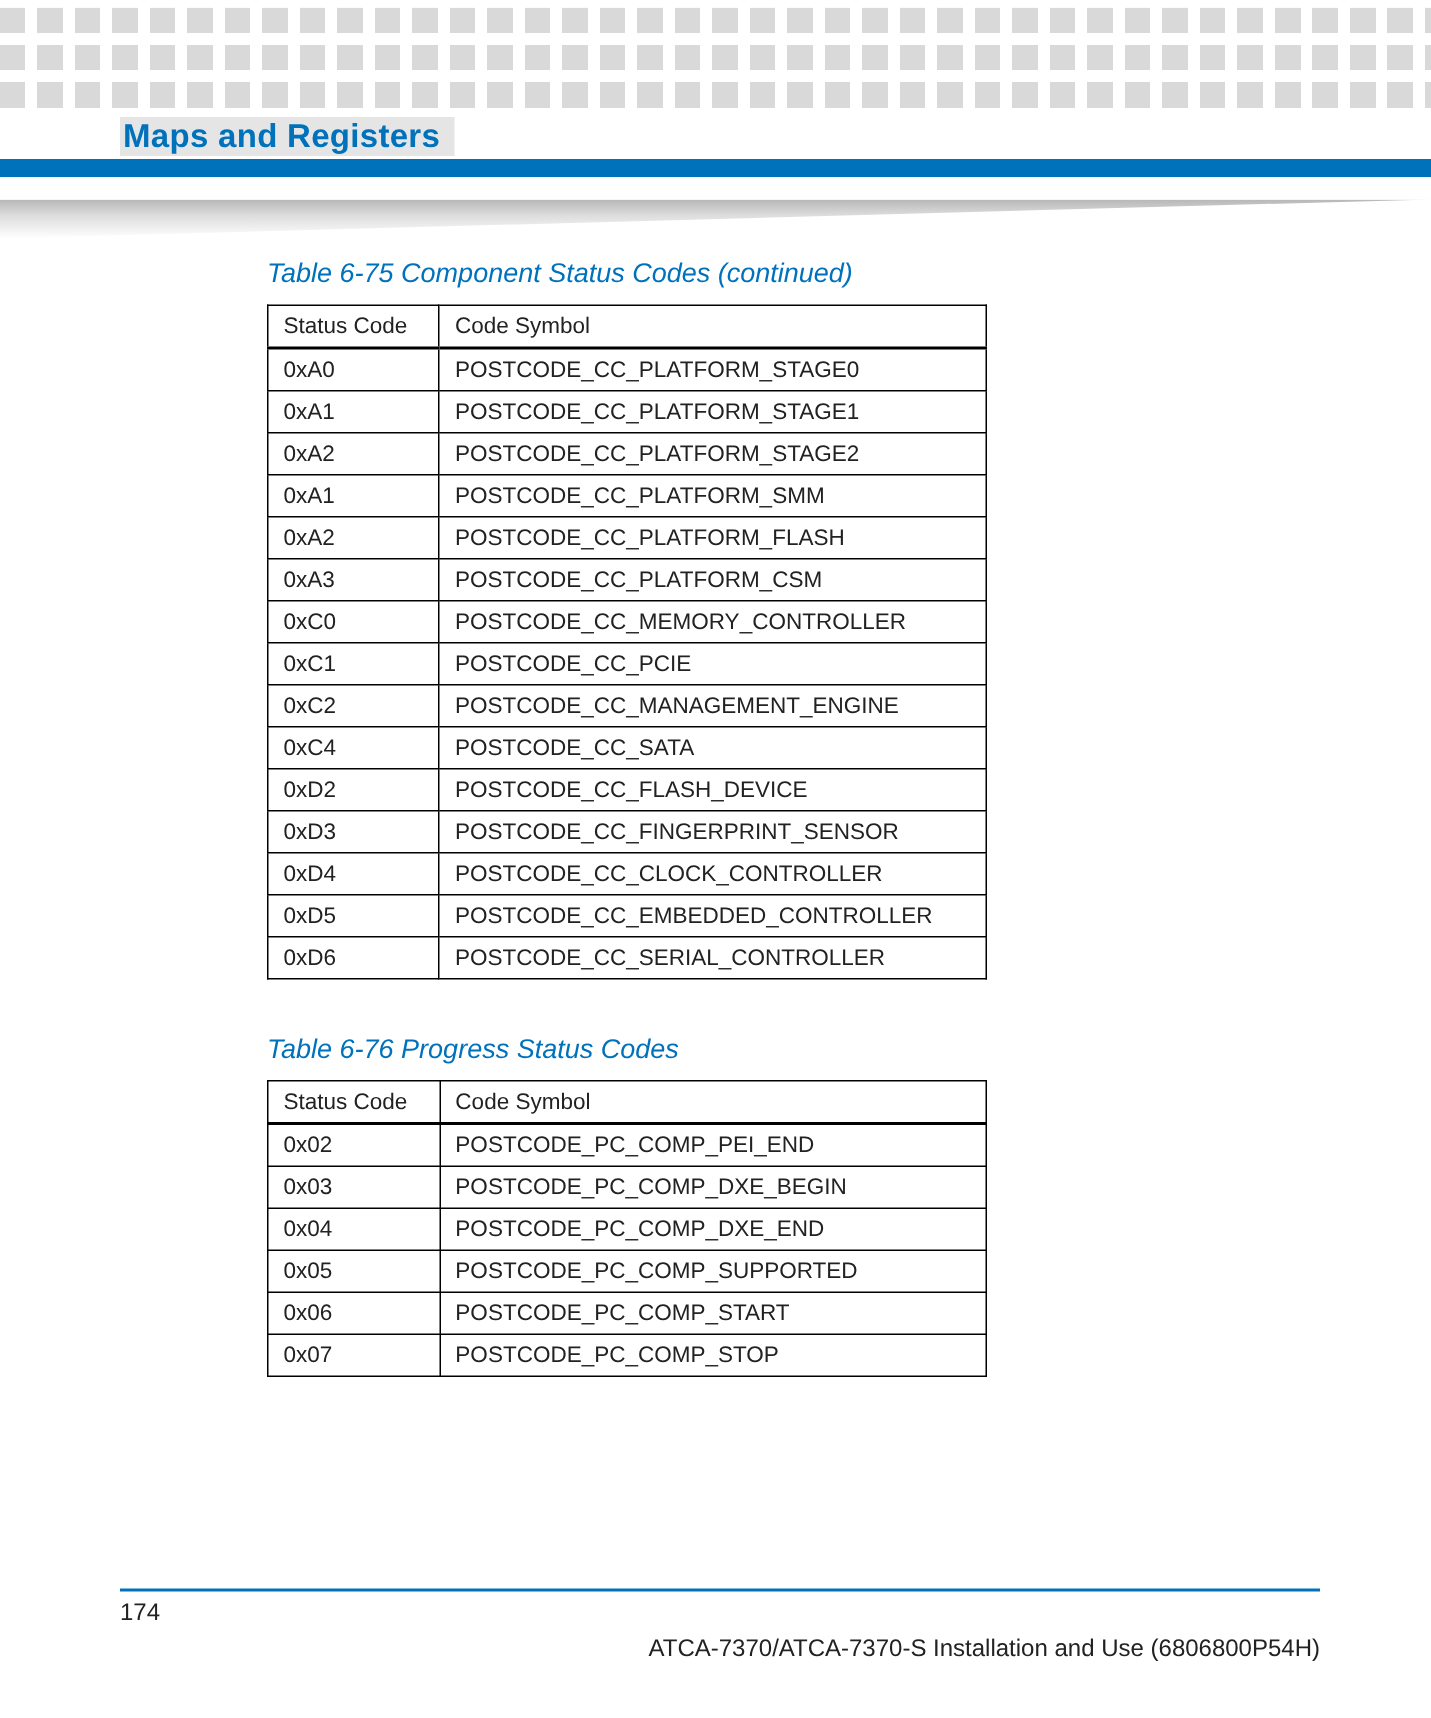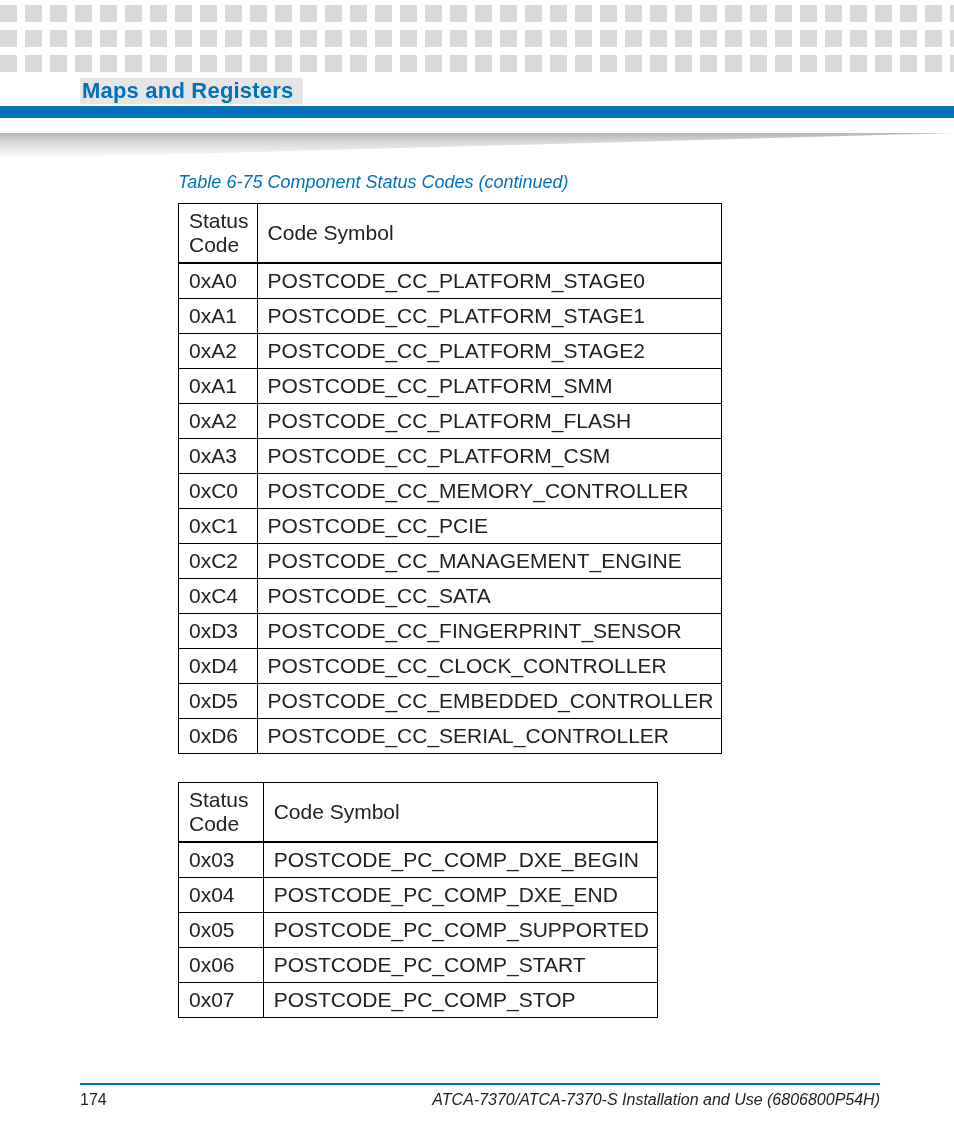--- a/index.html
+++ b/index.html
@@ -74,21 +74,21 @@
   }
   .table-caption {
     color: #0072bc;
     font-style: italic;
     font-size: 18px;
     margin: 8px 0 10px 0;
   }
   table.codes {
     border-collapse: collapse;
     width: 480px;
-    font-size: 21px;
+    font-size: 15px;
   }
   table.codes th, table.codes td {
     border: 1px solid #000;
     padding: 5px 8px 5px 10px;
     text-align: left;
     font-weight: 400;
     vertical-align: middle;
     height: 20px;
   }
   table.codes thead th {
@@ -109,21 +109,21 @@
     margin: 0 0 6px 0;
   }
   .footer-row {
     display: flex;
     justify-content: space-between;
     font-size: 16px;
     color: #222;
     gap: 16px;
   }
   .footer-row .doc {
-    font-style: italic;
+    margin-top: 24px;
   }
 </style>
 </head>
 <body>
 
 <div class="squares"></div>
 <div class="section-title">Maps and Registers</div>
 <div class="blue-bar"></div>
 <div class="gradient-tri"></div>
 
@@ -176,53 +176,62 @@
         </tr>
         <tr>
           <td>0xC2</td>
           <td>POSTCODE_CC_MANAGEMENT_ENGINE</td>
         </tr>
         <tr>
           <td>0xC4</td>
           <td>POSTCODE_CC_SATA</td>
         </tr>
         <tr>
+          <td>0xD2</td>
+          <td>POSTCODE_CC_FLASH_DEVICE</td>
+        </tr>
+        <tr>
           <td>0xD3</td>
           <td>POSTCODE_CC_FINGERPRINT_SENSOR</td>
         </tr>
         <tr>
           <td>0xD4</td>
           <td>POSTCODE_CC_CLOCK_CONTROLLER</td>
         </tr>
         <tr>
           <td>0xD5</td>
           <td>POSTCODE_CC_EMBEDDED_CONTROLLER</td>
         </tr>
         <tr>
           <td>0xD6</td>
           <td>POSTCODE_CC_SERIAL_CONTROLLER</td>
         </tr>
       </tbody>
   </table>
 
   <div class="spacer"></div>
 
+  <div class="table-caption">Table 6-76 Progress Status Codes</div>
   <table class="codes" id="tbl2">
     <colgroup>
         <col class="c1">
         <col class="c2">
       </colgroup>
     <thead>
       <tr>
         <th>Status Code</th>
         <th>Code Symbol</th>
       </tr>
     </thead>
     <tbody>
         <tr>
+          <td>0x02</td>
+          <td>POSTCODE_PC_COMP_PEI_END</td>
+        </tr>
+        <tr>
           <td>0x03</td>
           <td>POSTCODE_PC_COMP_DXE_BEGIN</td>
         </tr>
         <tr>
           <td>0x04</td>
           <td>POSTCODE_PC_COMP_DXE_END</td>
         </tr>
         <tr>
           <td>0x05</td>
           <td>POSTCODE_PC_COMP_SUPPORTED</td>

